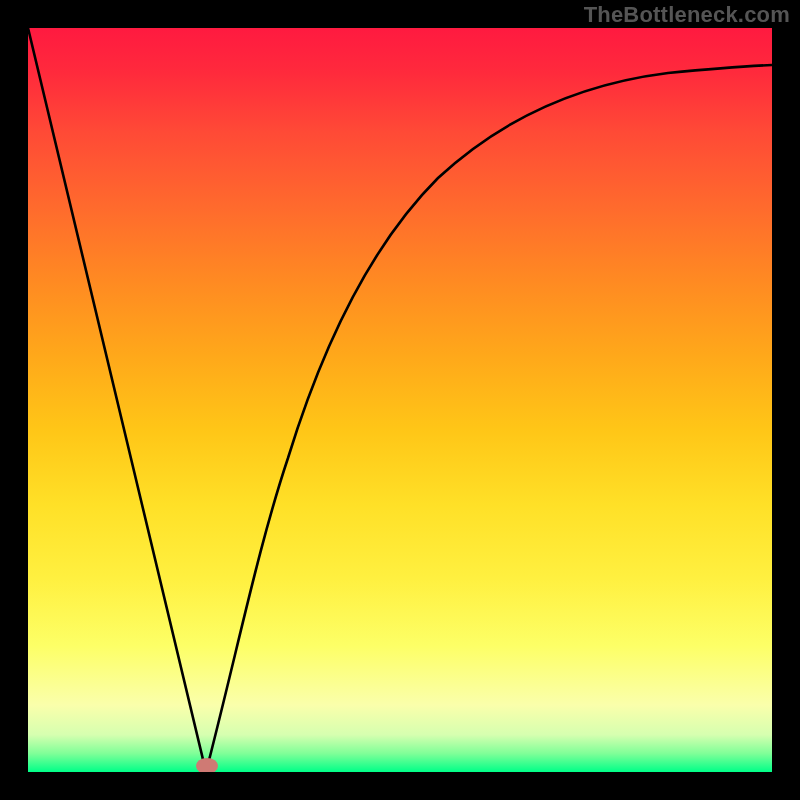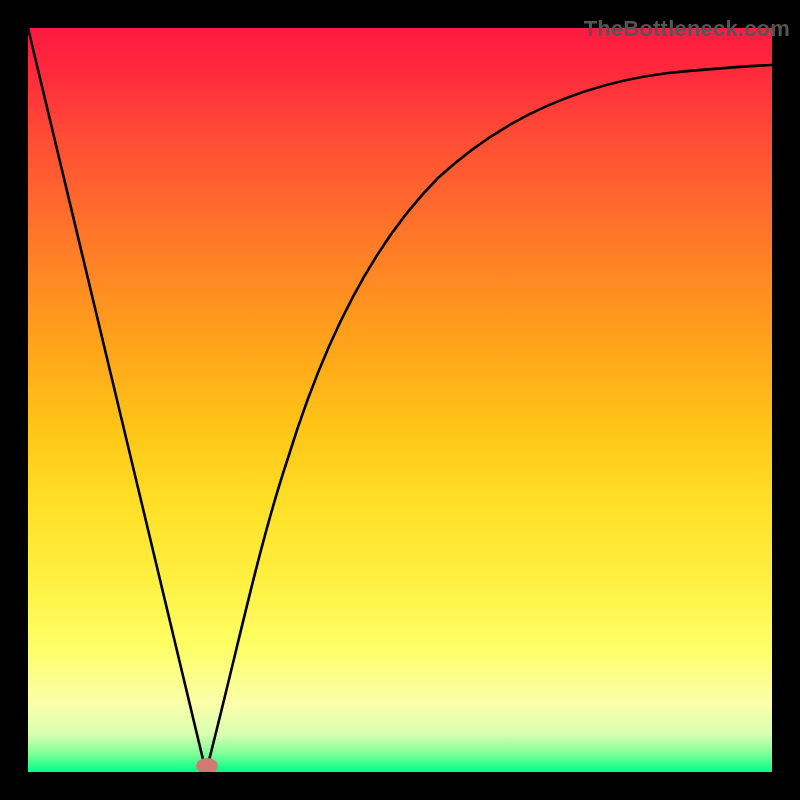--- a/index.html
+++ b/index.html
@@ -11,21 +11,21 @@
     font-family: Arial, Helvetica, sans-serif;
   }
   .wrap {
     position: relative;
     width: 800px;
     height: 800px;
     background: #000;
   }
   .watermark {
     position: absolute;
-    top: 16px;
+    top: 2px;
     right: 10px;
     font-size: 22px;
     font-weight: 600;
     color: #555;
     letter-spacing: 0.2px;
     z-index: 5;
   }
   .plot-area {
     position: absolute;
     left: 28px;

